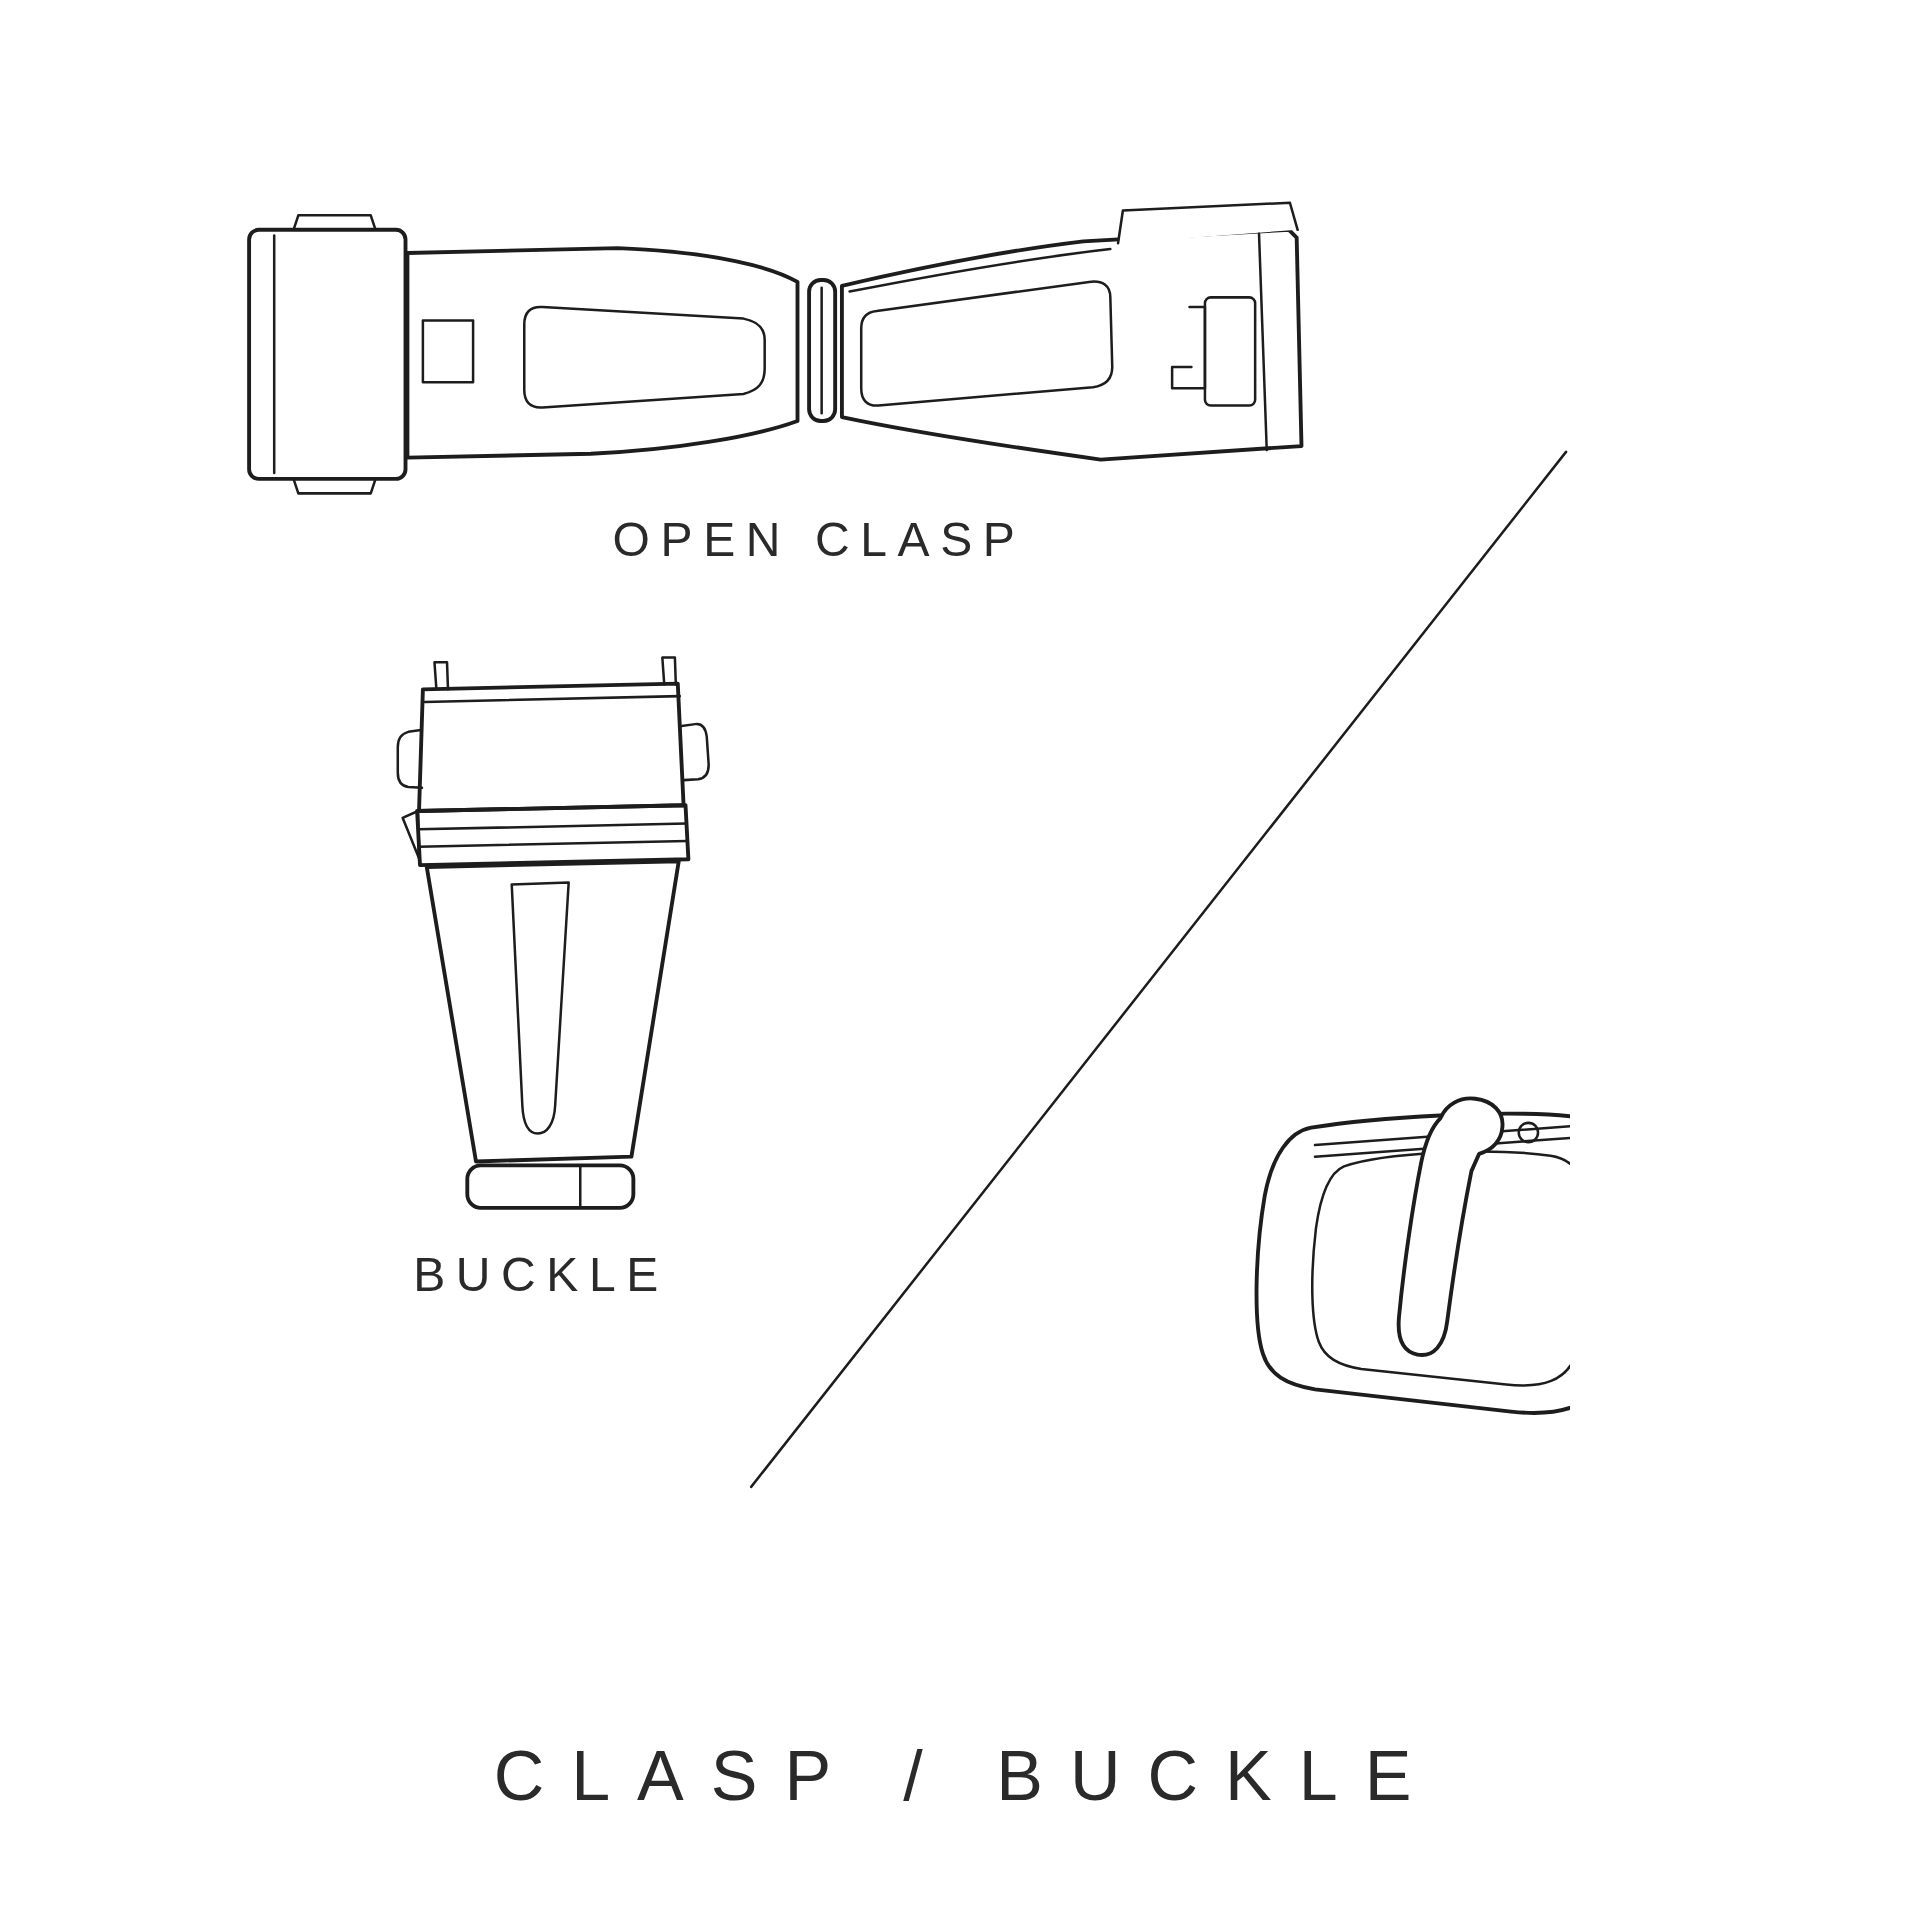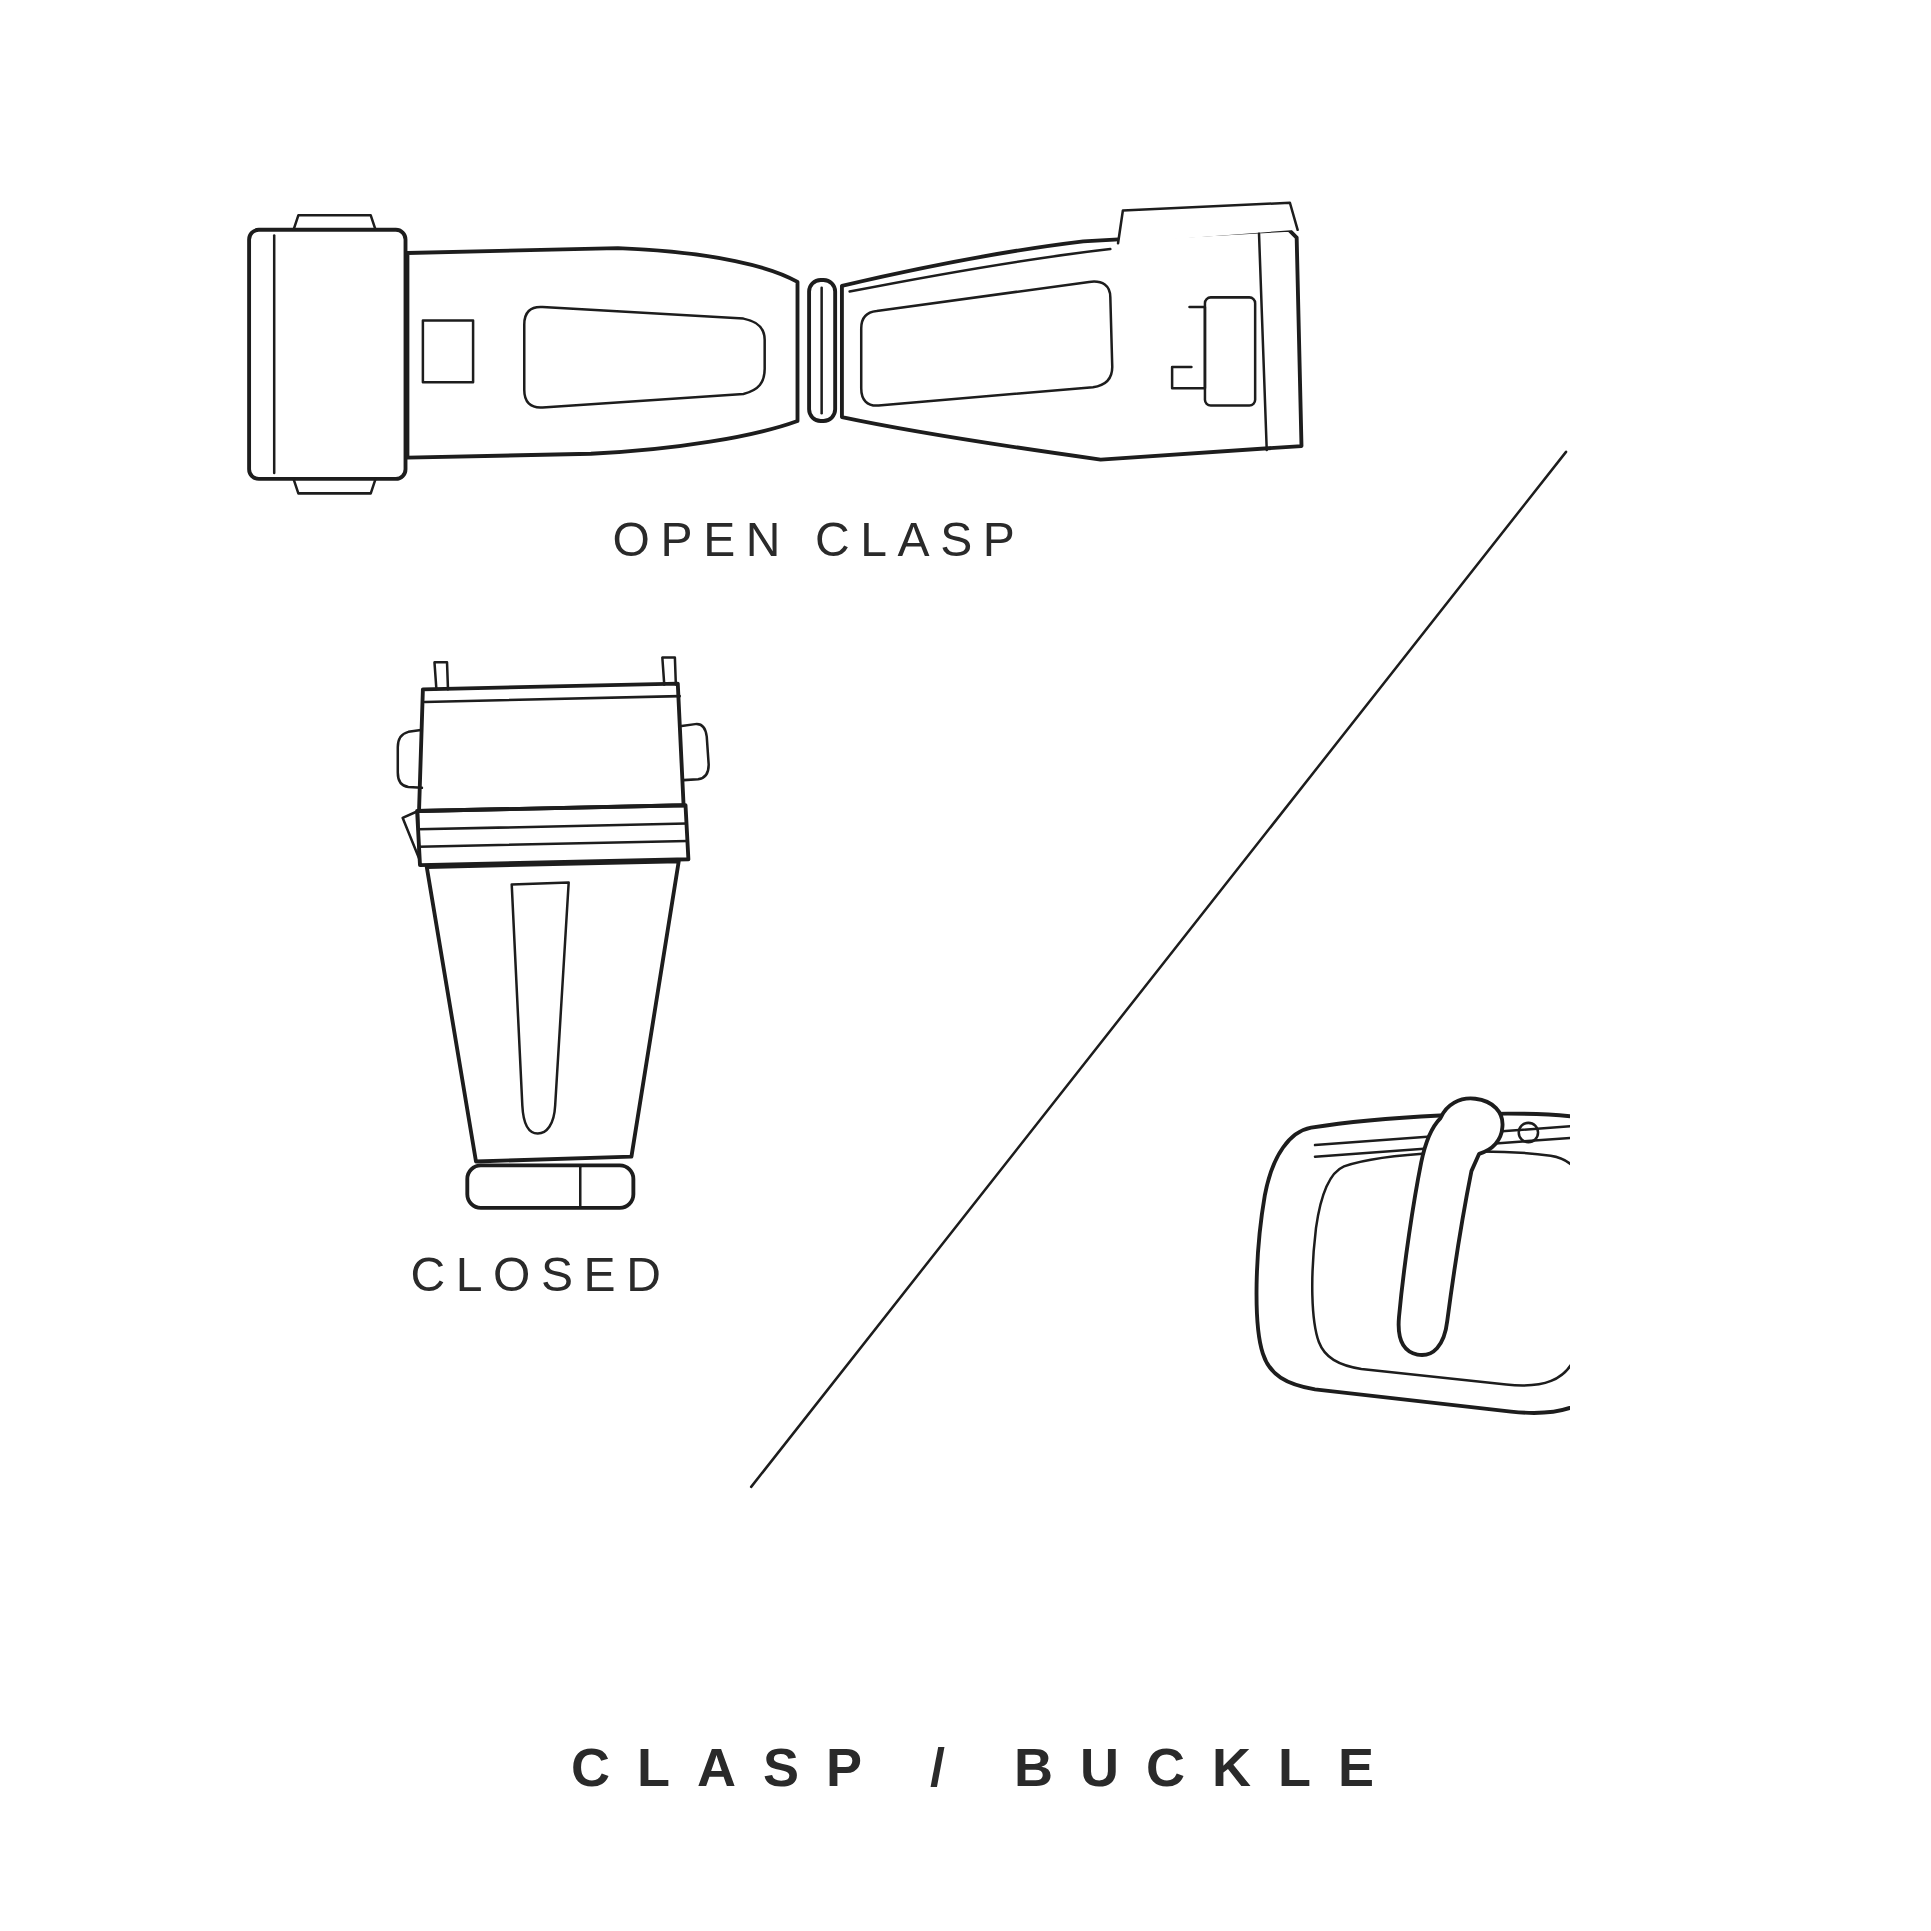--- a/index.html
+++ b/index.html
@@ -39,25 +39,24 @@
     white-space:nowrap;
     font-weight:400;
   }
   .caption--open{left:819px;top:512px;}
   .caption--closed{left:541px;top:1247px;}
   .page-title{
     position:absolute;
     left:966px;top:1736px;
     transform:translateX(-50%);
     color:var(--text);
-    font-size:54px;
+    font-size:70px;
     letter-spacing:27px;
     white-space:nowrap;
-    font-weight:700;
-    margin-left:20px;
+    font-weight:400;
   }
 </style>
 </head>
 <body>
 
 <div class="canvas">
 
   <svg class="art" viewBox="0 0 2000 2000" aria-hidden="true">
 
     <g>
@@ -122,17 +121,17 @@
       <path class="t" d="M 1392,1208 C 1378,1214 1368,1236 1363,1272 C 1357,1322 1358,1368 1366,1390 C 1372,1406 1386,1414 1410,1418 L 1560,1434 C 1598,1438 1622,1430 1632,1404 C 1643,1372 1648,1290 1643,1243 C 1640,1215 1628,1200 1606,1197 C 1540,1188 1432,1194 1392,1208 Z"></path>
 
       <circle class="t" cx="1583" cy="1173" r="10"></circle>
 
       <path class="w" d="M 1492,1158 C 1498,1144 1512,1136 1528,1138 C 1546,1140 1558,1152 1556,1168 C 1555,1181 1546,1191 1532,1195 L 1524,1213 C 1514,1263 1504,1330 1499,1368 C 1496,1394 1484,1406 1468,1403 C 1453,1400 1447,1386 1449,1364 C 1454,1310 1464,1244 1472,1204 C 1476,1184 1482,1168 1492,1158 Z"></path>
     </g>
   </svg>
 
   <div class="caption caption--open">OPEN CLASP</div>
 
-  <div class="caption caption--closed">CLOSED</div>
+  <div class="caption caption--closed">BUCKLE</div>
 
   <div class="page-title">CLASP / BUCKLE</div>
 </div>
 
 
 </body></html>

